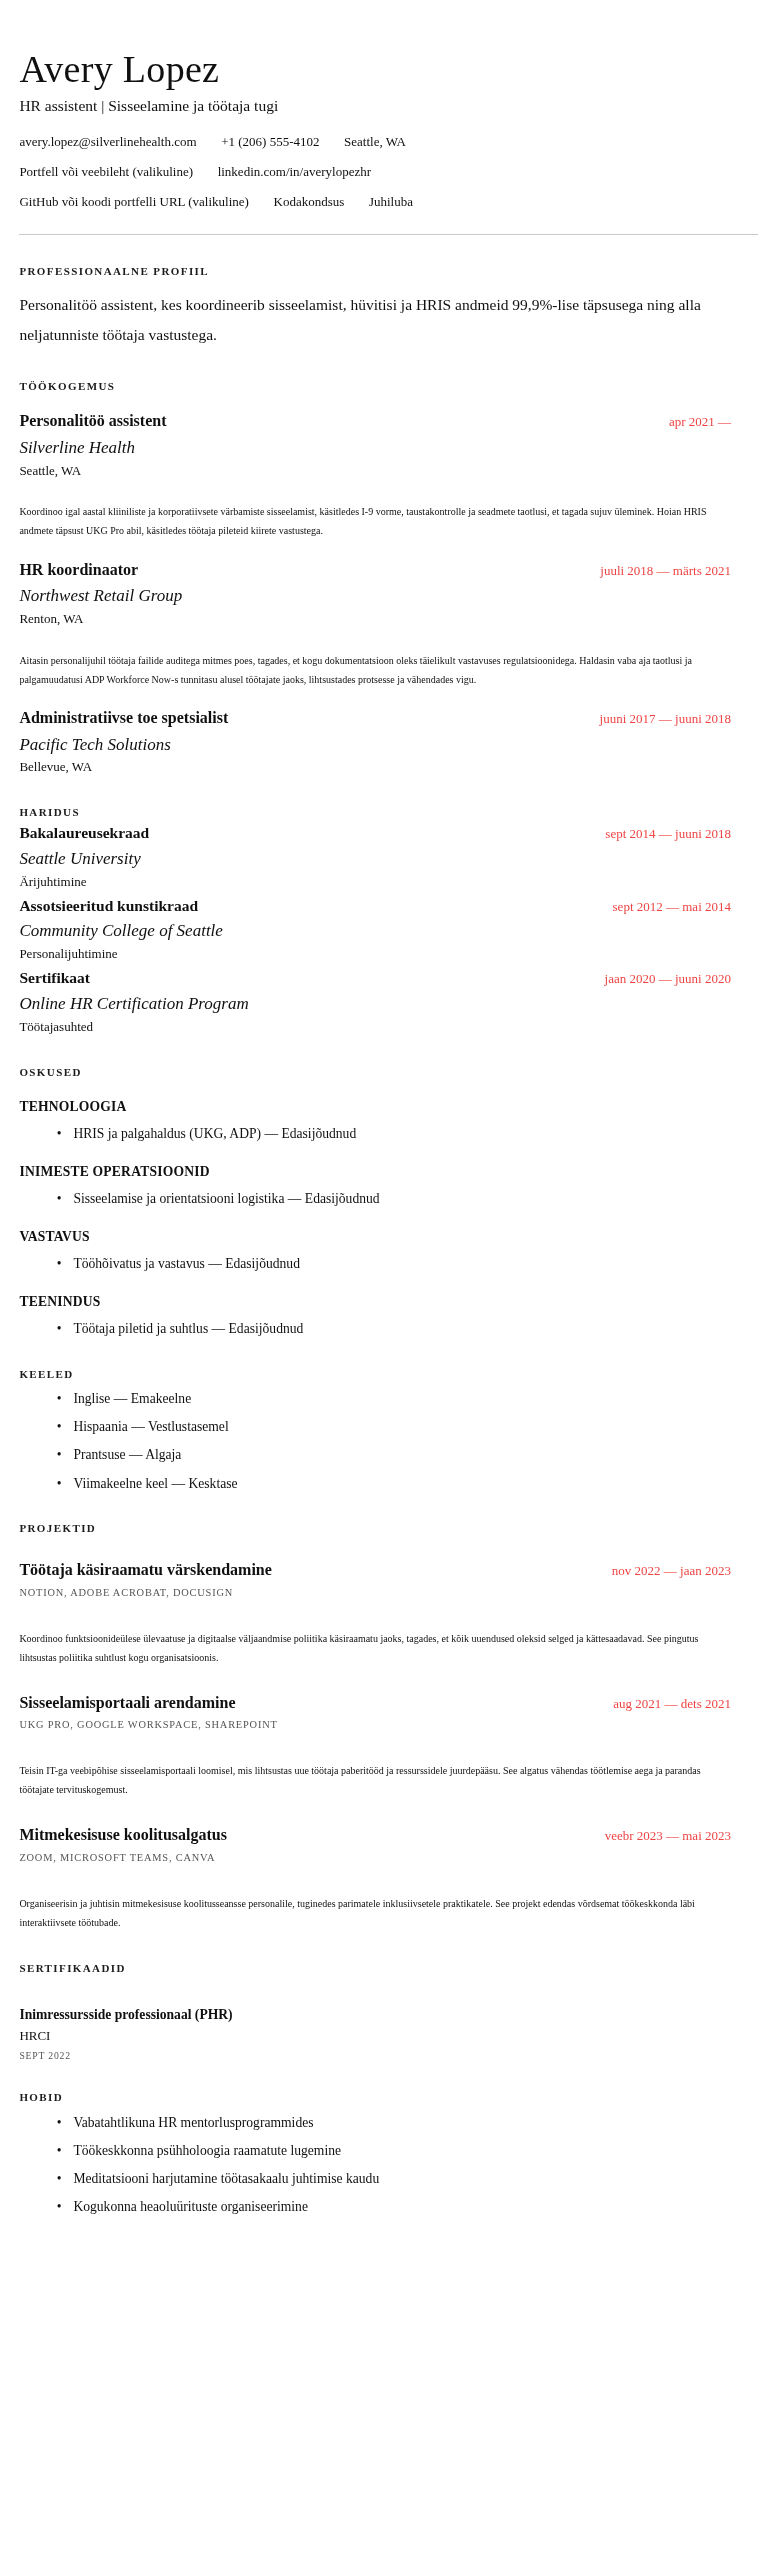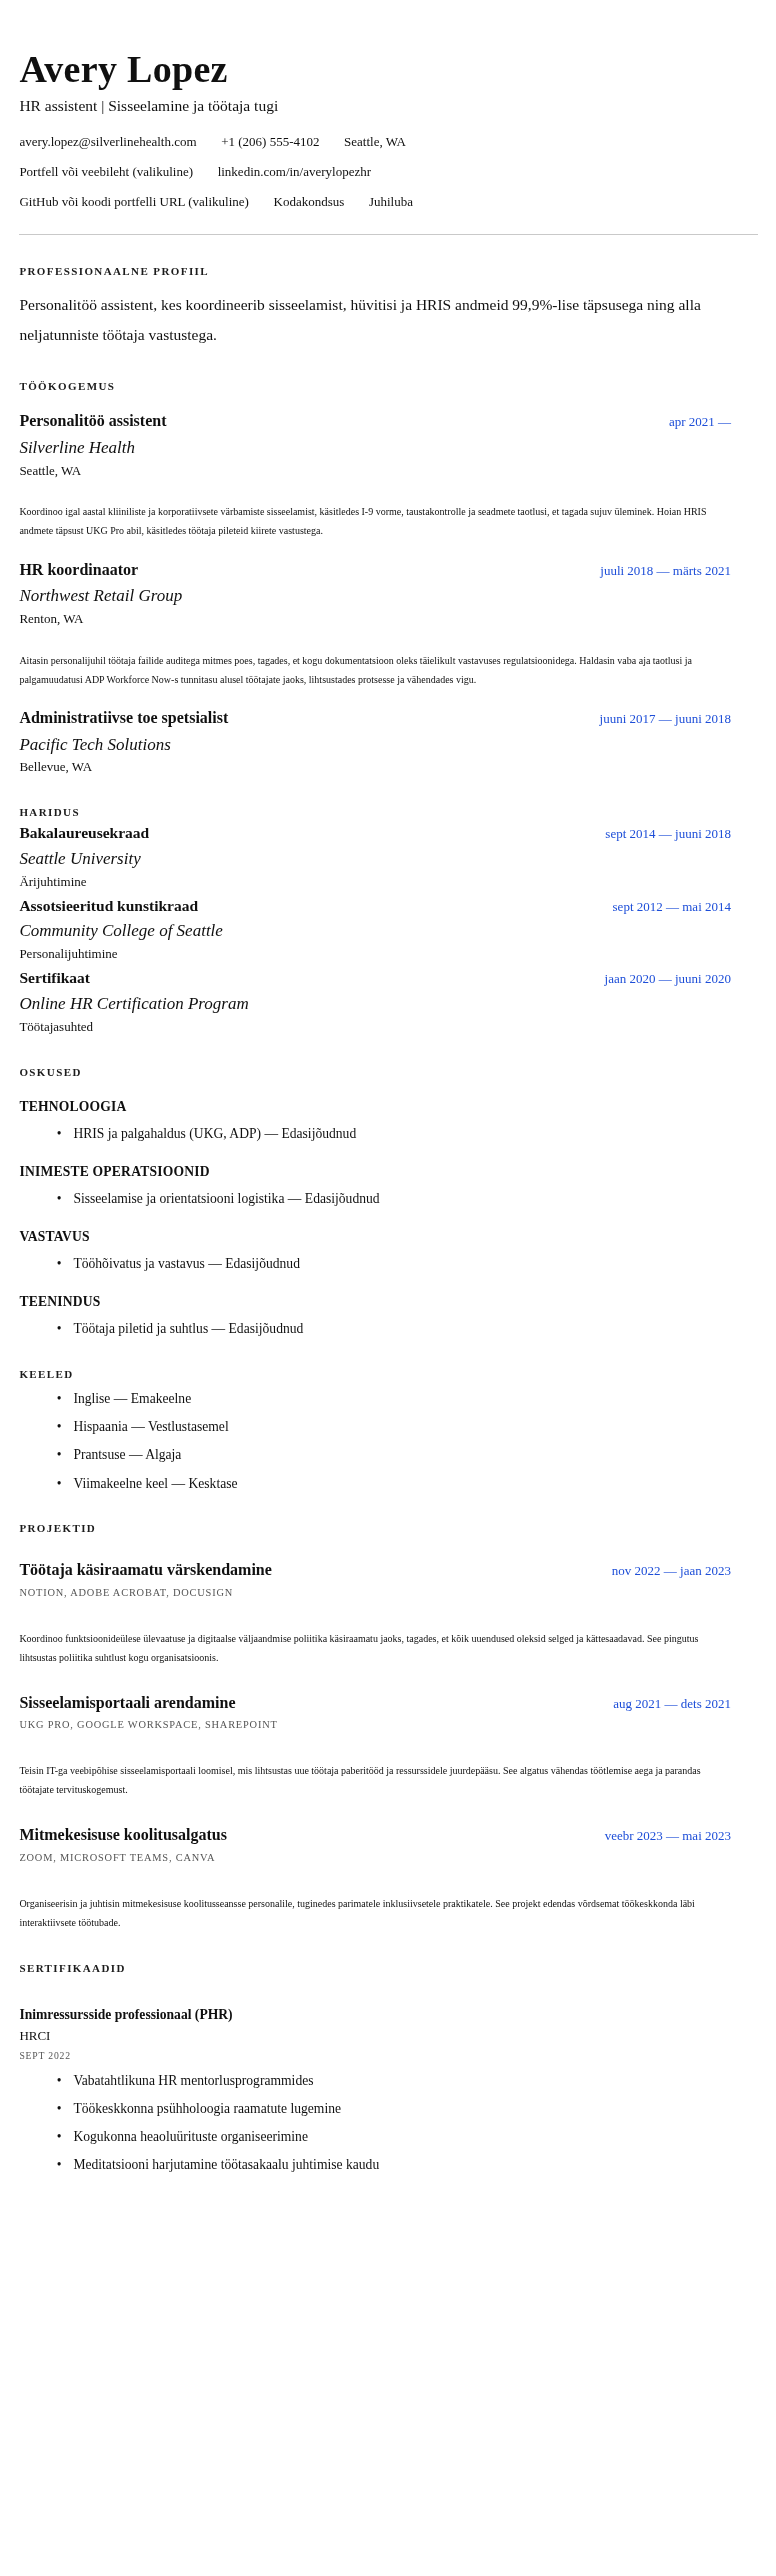--- a/index.html
+++ b/index.html
@@ -3,32 +3,32 @@
 <meta charset="utf-8">
 <style>
   * { margin:0; padding:0; box-sizing:border-box; }
   html { background:#ffffff; }
   body {
     width:776px; height:2576px; overflow:hidden;
     background:#ffffff; color:#101010;
     font-family:"Liberation Serif","DejaVu Serif",serif;
     padding:48px 45px 0 19.4px;
   }
-  .name { font-size:38px; font-weight:700; line-height:1.12; letter-spacing:0.3px; }
+  .name { font-size:38px; font-weight:400; line-height:1.12; letter-spacing:0.3px; }
   .subtitle { font-size:15.5px; margin-top:6.5px; }
   .contact { margin-top:18px; }
   .contact-row { display:flex; flex-wrap:wrap; column-gap:24.6px; font-size:13px; line-height:1.45;align-items:flex-end; }
   .contact-row + .contact-row { margin-top:11px; }
   .divider { border:none; border-top:0.6px solid #c9c9c9; margin-top:22px; margin-right:-27px; }
   .section-title { margin-top:30px; font-size:11px; font-weight:700; letter-spacing:1.4px; color:#1c1c1c; }
   .profile-text { margin-top:13px; font-size:15.5px; line-height:1.95; }
   .entry { margin-top:19.4px; }
   .entry-head { display:flex; justify-content:space-between; align-items:baseline; }
   .entry-title { font-size:16px; font-weight:700; line-height:1.25; }
-  .entry-date { font-size:13px; white-space:nowrap; color:#1d4ed8; }
+  .entry-date { font-size:13px; white-space:nowrap; color:#ef4444; }
   .entry-company { font-size:17px; margin-top:5.2px; line-height:1.3;font-style:italic; }
   .entry-location { font-size:13px; margin-top:3.9px; line-height:1.3; }
   .entry-desc { margin-top:23px; font-size:10px; line-height:1.9; }
   .edu { margin-top:5px; }
   .edu .entry-title { font-size:15.5px; }
   .project { margin-top:26px; }
   .project .entry-desc { margin-top:31px; }
   .tools { margin-top:6.5px; font-size:10.4px; letter-spacing:0.8px; color:#555555; }
   .skill-cat { margin-top:21px; font-size:13.6px; font-weight:700; letter-spacing:0.2px; }
   .bullet { position:relative; margin-top:10.4px; margin-left:36px; padding-left:18px; font-size:13.6px; line-height:1.3; }
@@ -192,20 +192,21 @@
 <section>
   <h2 class="section-title">SERTIFIKAADID</h2>
   <article>
     <div class="cert-name">Inimressursside professionaal (PHR)</div>
     <div class="cert-issuer">HRCI</div>
     <div class="cert-date">SEPT 2022</div>
   </article>
 </section>
 
 <section>
+  <h2 class="section-title">HOBID</h2>
   <div class="hobby-list">
     <div class="bullet">Vabatahtlikuna HR mentorlusprogrammides</div>
     <div class="bullet">Töökeskkonna psühholoogia raamatute lugemine</div>
+    <div class="bullet">Meditatsiooni harjutamine töötasakaalu juhtimise kaudu</div>
     <div class="bullet">Kogukonna heaoluürituste organiseerimine</div>
-    <div class="bullet">Meditatsiooni harjutamine töötasakaalu juhtimise kaudu</div>
   </div>
 </section>
 
 
 </body></html>

